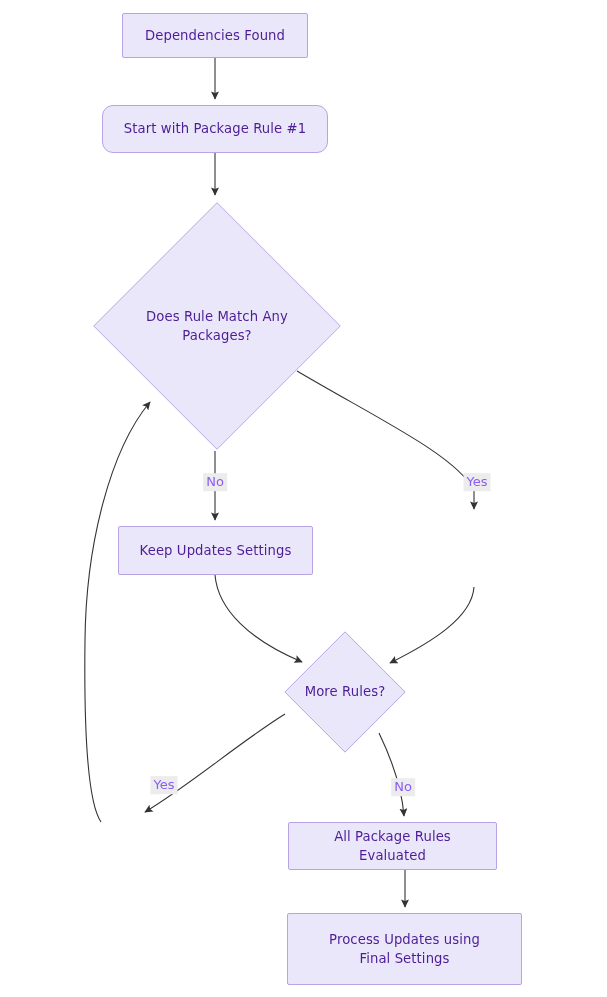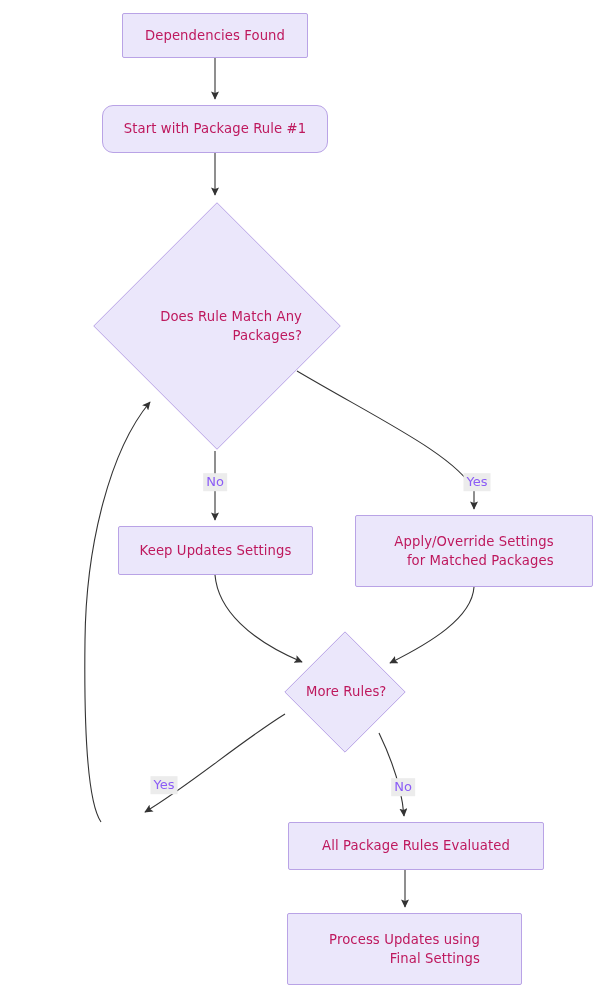--- a/index.html
+++ b/index.html
@@ -32,22 +32,22 @@
     top: 0;
     width: 607px;
     height: 997px;
   }
   .node {
     position: absolute;
     box-sizing: border-box;
     display: flex;
     align-items: center;
     justify-content: center;
-    text-align: right;
-    color: #be185d;
+    text-align: center;
+    color: #4c1d95;
     font-size: 13.2px;
     line-height: 1.45;
     letter-spacing: 0.1px;
   }
   .node-rect {
     background: #ebe7fb;
     border: 1px solid #b9a3e6;
     border-radius: 2px;
     padding: 4px 10px;
   }
@@ -120,38 +120,32 @@
       <div class="diamond-label">
         <div>Does Rule Match Any</div>
         <div>Packages?</div>
       </div>
     </div>
 
     <div class="node node-rect" style="left: 118px; top: 526px; width: 195px; height: 49px;">
       <span>Keep Updates Settings</span>
     </div>
 
-    <div class="node node-rect" style="left: 355px; top: 515px; width: 238px; height: 72px;">
-      <div>
-        <div>Apply/Override Settings</div>
-        <div>for Matched Packages</div>
-      </div>
-    </div>
 
     <div class="node node-diamond" style="left: 284px; top: 631px; width: 122px; height: 122px;">
       <svg class="diamond-shape" viewBox="0 0 100 100" preserveAspectRatio="none">
         <polygon points="50,0.7 99.3,50 50,99.3 0.7,50" fill="#ebe7fb" stroke="#b9a3e6" stroke-width="1" vector-effect="non-scaling-stroke"></polygon>
       </svg>
       <div class="diamond-label">
         <div>More Rules?</div>
       </div>
     </div>
 
 
-    <div class="node node-rect" style="left: 288px; top: 822px; width: 256px; height: 48px;">
+    <div class="node node-rect" style="left: 288px; top: 822px; width: 209px; height: 48px;">
       <span>All Package Rules Evaluated</span>
     </div>
 
     <div class="node node-rect" style="left: 287px; top: 913px; width: 235px; height: 72px;">
       <div>
         <div>Process Updates using</div>
         <div>Final Settings</div>
       </div>
     </div>
 

